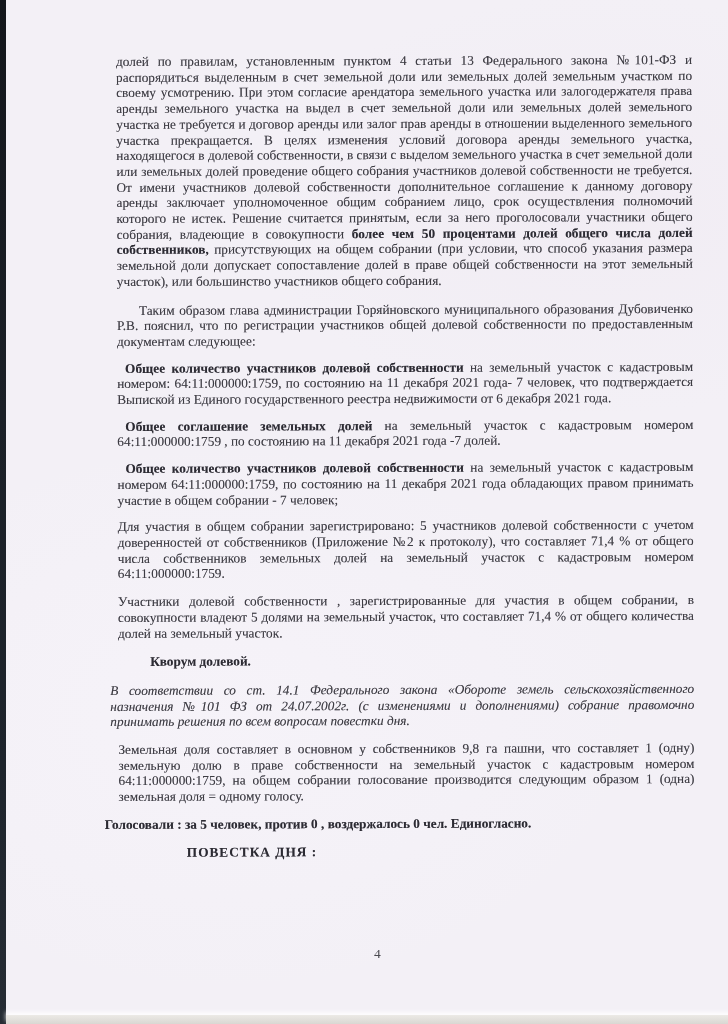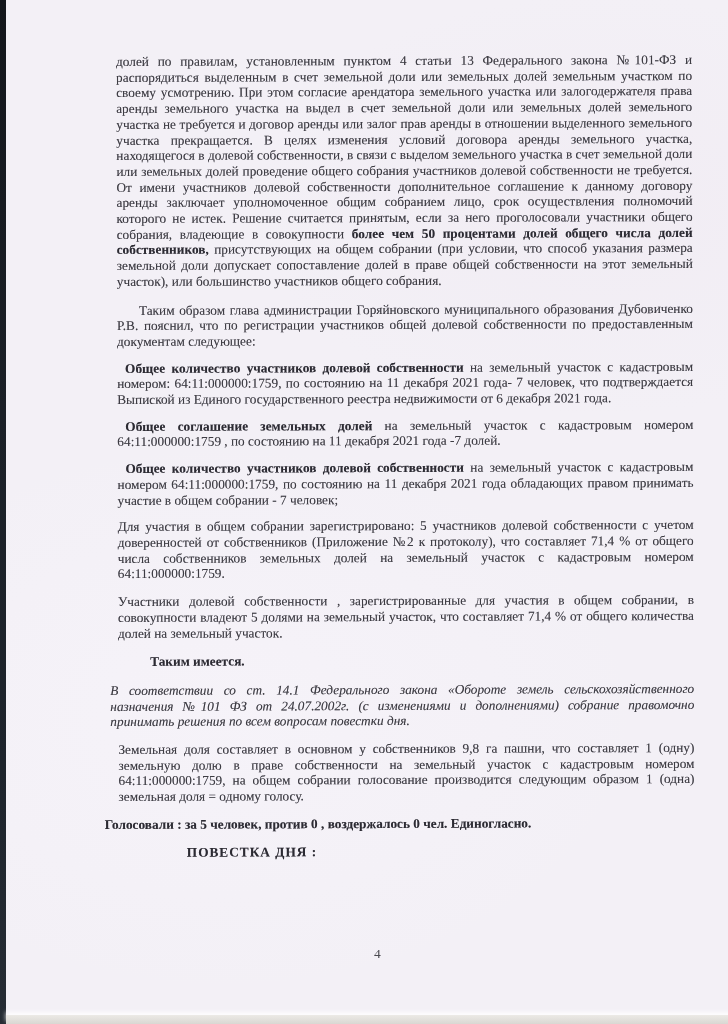--- a/index.html
+++ b/index.html
@@ -68,21 +68,21 @@
 <div class="page" data-name="scanned-document-page">
   <div class="scan-edge-left" data-name="scan-edge-left"></div>
   <div class="content" data-name="document-body">
       <p data-name="para-intro"><span data-name="text-run">долей по правилам, установленным пунктом 4 статьи 13 Федерального закона №101-ФЗ и распорядиться выделенным в счет земельной доли или земельных долей земельным участком по своему усмотрению. При этом согласие арендатора земельного участка или залогодержателя права аренды земельного участка на выдел в счет земельной доли или земельных долей земельного участка не требуется и договор аренды или залог прав аренды в отношении выделенного земельного участка прекращается. В целях изменения условий договора аренды земельного участка, находящегося в долевой собственности, в связи с выделом земельного участка в счет земельной доли или земельных долей проведение общего собрания участников долевой собственности не требуется. От имени участников долевой собственности дополнительное соглашение к данному договору аренды заключает уполномоченное общим собранием лицо, срок осуществления полномочий которого не истек.    Решение считается принятым, если за него проголосовали участники общего собрания, владеющие в совокупности </span><span data-name="text-run" class="b">более чем 50 процентами долей общего числа долей собственников,</span><span data-name="text-run"> присутствующих на общем собрании (при условии, что способ указания размера земельной доли допускает сопоставление долей в праве общей собственности на этот земельный участок), или большинство участников общего собрания.</span></p>
       <p data-name="para-chairman-explanation"><span data-name="text-run">Таким образом глава администрации Горяйновского муниципального образования Дубовиченко Р.В. пояснил, что по регистрации участников общей долевой собственности по предоставленным документам следующее:</span></p>
       <p data-name="para-total-participants"><span data-name="text-run" class="b">Общее количество участников долевой собственности</span><span data-name="text-run"> на земельный участок с кадастровым номером: 64:11:000000:1759, по состоянию на 11 декабря 2021 года- 7 человек, что подтверждается Выпиской из Единого государственного реестра недвижимости от 6 декабря 2021 года.</span></p>
       <p data-name="para-total-shares"><span data-name="text-run" class="b">Общее соглашение земельных долей</span><span data-name="text-run"> на земельный участок с кадастровым номером 64:11:000000:1759 , по состоянию на 11 декабря 2021 года -7 долей.</span></p>
       <p data-name="para-eligible-participants"><span data-name="text-run" class="b">Общее количество участников долевой собственности</span><span data-name="text-run"> на земельный участок с кадастровым номером 64:11:000000:1759, по состоянию на 11 декабря 2021 года обладающих правом принимать участие в общем собрании - 7 человек;</span></p>
       <p data-name="para-registered"><span data-name="text-run">Для участия в общем собрании зарегистрировано: 5 участников долевой собственности с учетом доверенностей от собственников (Приложение №2 к протоколу), что составляет 71,4 % от общего числа собственников земельных долей на земельный участок с кадастровым номером 64:11:000000:1759.</span></p>
       <p data-name="para-registered-shares"><span data-name="text-run">Участники долевой собственности , зарегистрированные для участия в общем собрании, в совокупности владеют 5 долями на земельный участок, что составляет 71,4 % от общего количества долей на земельный участок.</span></p>
-      <p data-name="para-quorum"><span data-name="text-run" class="b">Таким имеется.</span></p>
+      <p data-name="para-quorum"><span data-name="text-run" class="b">Кворум долевой.</span></p>
       <p data-name="para-law-reference"><span data-name="text-run" class="i">В соответствии со ст. 14.1 Федерального закона «Обороте земель сельскохозяйственного назначения №101 ФЗ от 24.07.2002г. (с изменениями и дополнениями) собрание правомочно принимать решения по всем вопросам повестки дня.</span></p>
       <p data-name="para-share-size"><span data-name="text-run">Земельная доля составляет в основном у собственников 9,8 га пашни, что составляет 1 (одну) земельную долю в праве собственности на земельный участок с кадастровым номером 64:11:000000:1759, на общем собрании голосование производится следующим образом 1 (одна) земельная доля = одному голосу.</span></p>
       <p data-name="para-voting"><span data-name="text-run" class="b">Голосовали : за 5 человек, против 0 , воздержалось 0 чел. Единогласно.</span></p>
       <p data-name="para-agenda-heading"><span data-name="text-run" class="b">ПОВЕСТКА  ДНЯ :</span></p>
     </div>
   <div class="page-number" data-name="page-number">4</div>
   <div class="scan-edge-bottom" data-name="scan-edge-bottom"></div>
 </div>
 
 </body></html>

